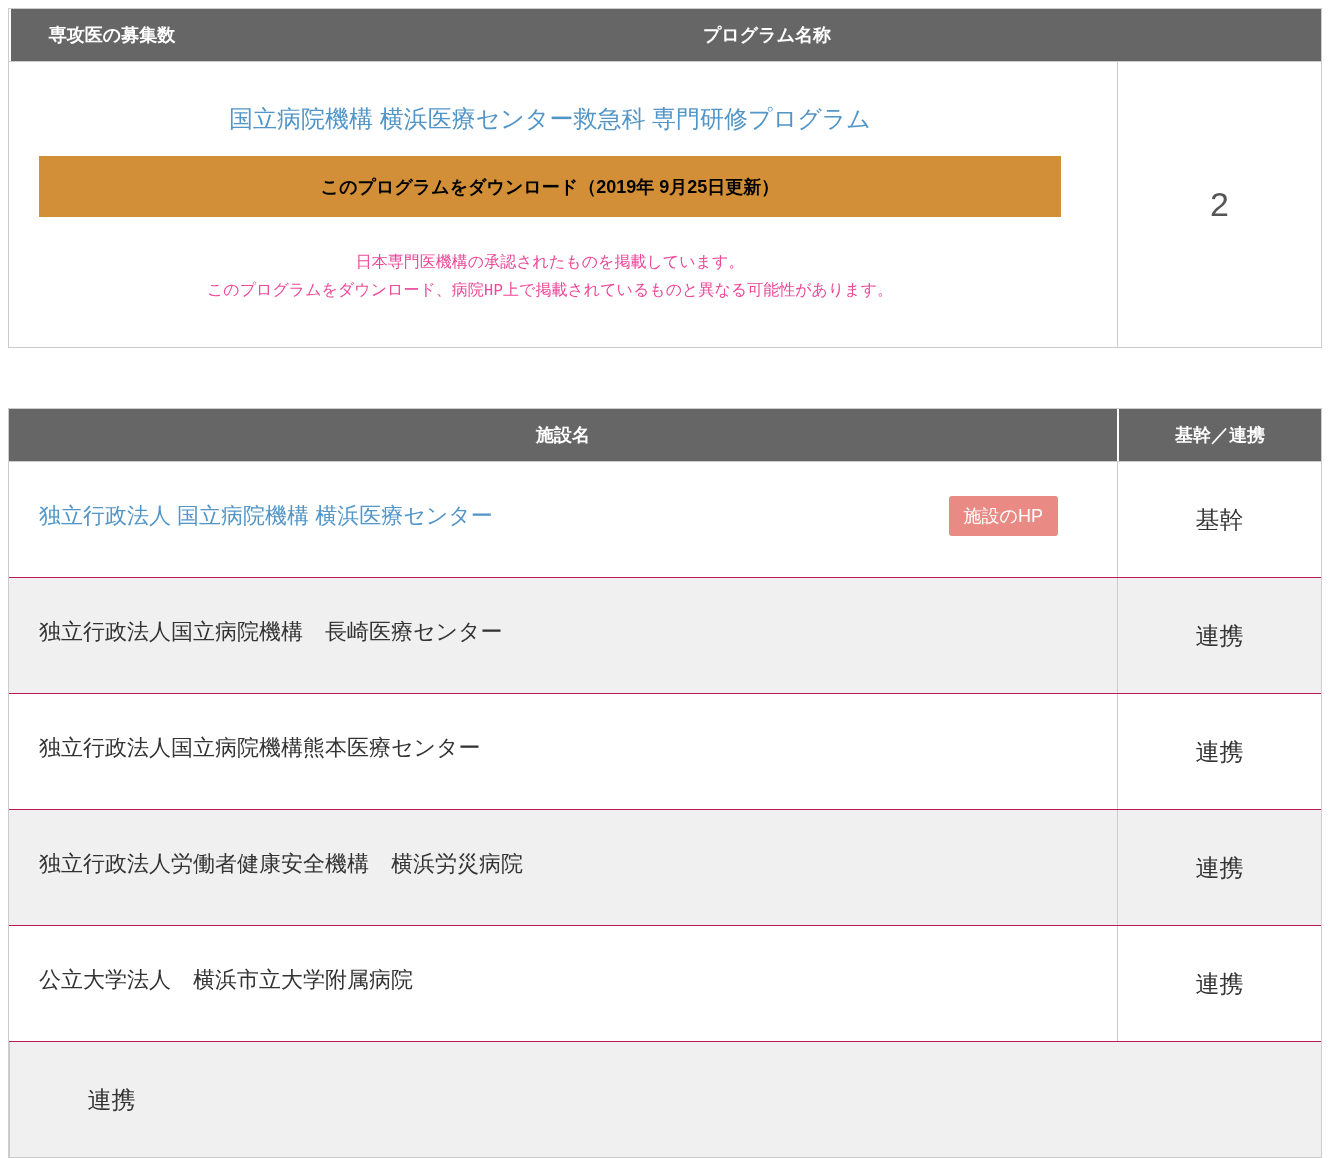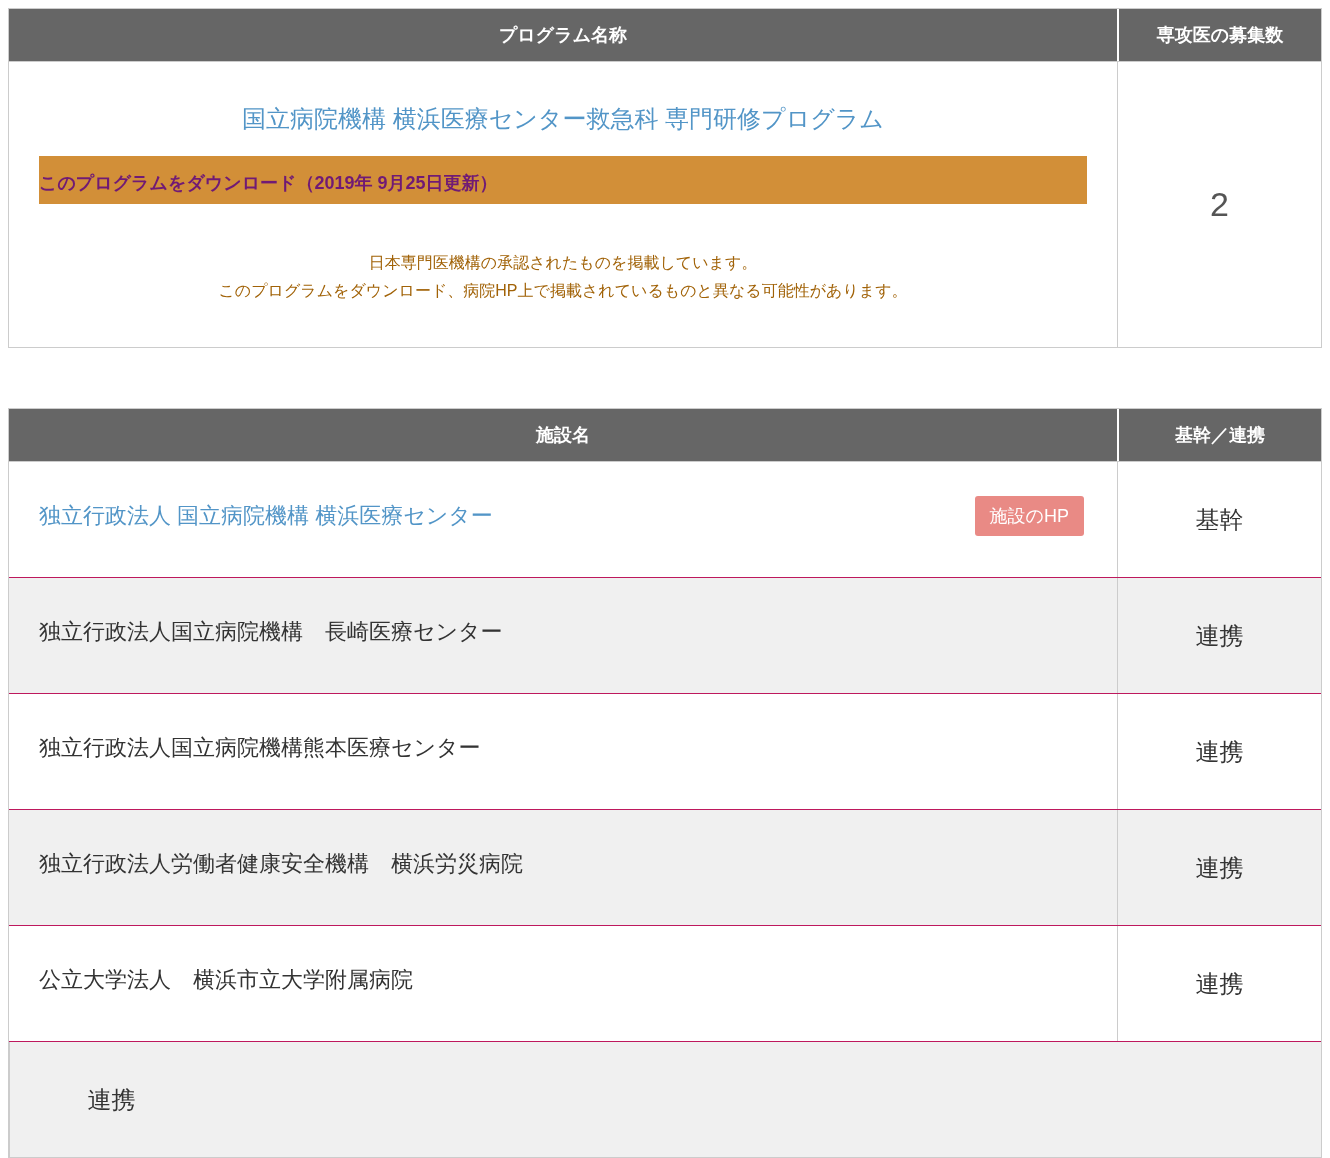--- a/index.html
+++ b/index.html
@@ -12,42 +12,42 @@
   .thead { display:flex; background:var(--header-gray,#666666); }
   .th {
     color:#ffffff; font-size:18px; font-weight:bold;
     display:flex; align-items:center; justify-content:center;
     height:52px;
   }
   .th-main { flex:1; }
   .th-side { width:204px; border-left:2px solid #ffffff; }
 
   
-  .trow { display:flex; }
+  .trow { display:flex;gap:26px; }
   .td-side {
     width:204px; border-left:1px solid #cccccc;
     display:flex; align-items:center; justify-content:center;
     flex-shrink:0;
   }
 
   
   .program-body { border-top:1px solid #cccccc; }
   .program-cell { flex:1; text-align:center; padding:40px 30px 42px; }
   .program-title {
     display:inline-block; color:var(--link-blue,#5295c7);
     font-size:24px; line-height:34px; text-decoration:none; cursor:pointer;
   }
   .download-btn {
     display:block; width:100%; margin-top:20px;
     background:var(--accent-orange,#d28f38); border:none;
-    color:#701a75; font-size:18px; font-weight:bold;
-    height:48px; line-height:54px; text-align:left; cursor:pointer;
+    color:#000000; font-size:18px; font-weight:bold;
+    height:61px; line-height:54px; text-align:center; cursor:pointer;
     font-family:inherit;
   }
-  .note { margin-top:45px; color:#a16207; font-size:16px; line-height:28px; }
+  .note { margin-top:32px; color:#ec4899; font-size:16px; line-height:28px;font-family:Liberation Mono, monospace; }
   .recruit-cell { font-size:34px; color:#555555; }
 
   
   .facility-tbl { margin-top:60px; }
   .frows .trow { min-height:116px; }
   .frows .trow + .trow { border-top:1px solid #be185d; }
   .frows .trow:first-child { border-top:1px solid #cccccc; }
   .frows .trow:nth-child(even) { background:#f0f0f0; }
   .fname {
     flex:1; display:flex; align-items:center;
@@ -63,22 +63,22 @@
     border-radius:3px; cursor:pointer; white-space:nowrap;
     text-decoration:none; flex-shrink:0; margin-left:20px;
   }
   .ftype { font-size:24px; color:#333333; }
 </style>
 </head>
 <body>
 
 <div class="tbl program-tbl">
   <div class="thead">
+    <div class="th th-side">専攻医の募集数</div>
     <div class="th th-main">プログラム名称</div>
-    <div class="th th-side">専攻医の募集数</div>
   </div>
   <div class="trow program-body">
     <div class="program-cell">
       <a class="program-title">国立病院機構 横浜医療センター救急科 専門研修プログラム</a>
       <button class="download-btn">このプログラムをダウンロード（2019年 9月25日更新）</button>
       <div class="note">
         <div>日本専門医機構の承認されたものを掲載しています。</div>
         <div>このプログラムをダウンロード、病院HP上で掲載されているものと異なる可能性があります。</div>
       </div>
     </div>

